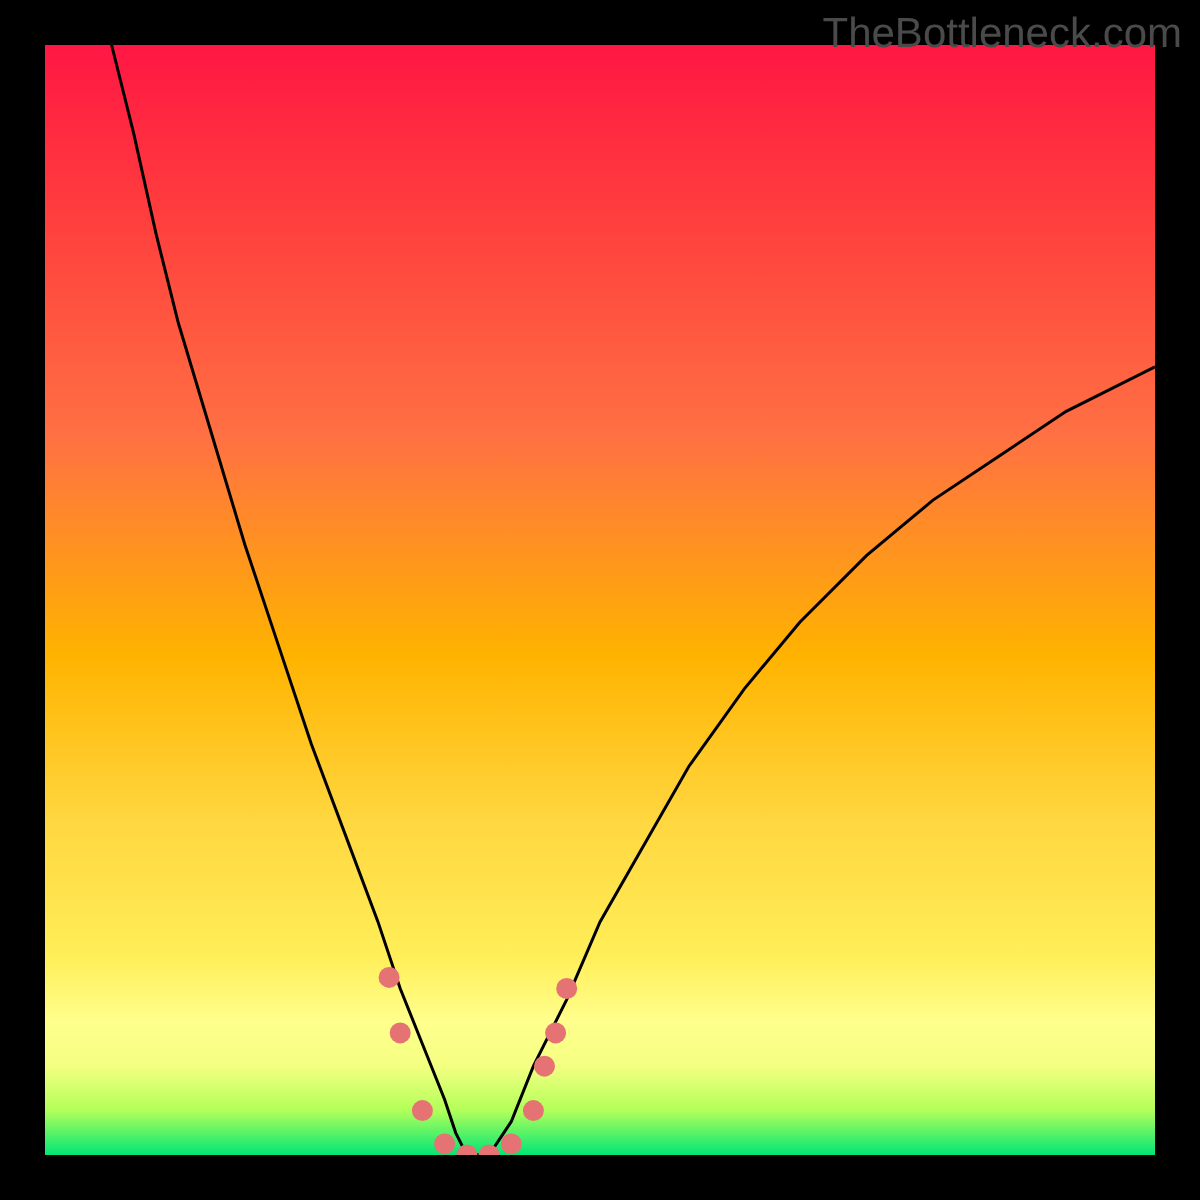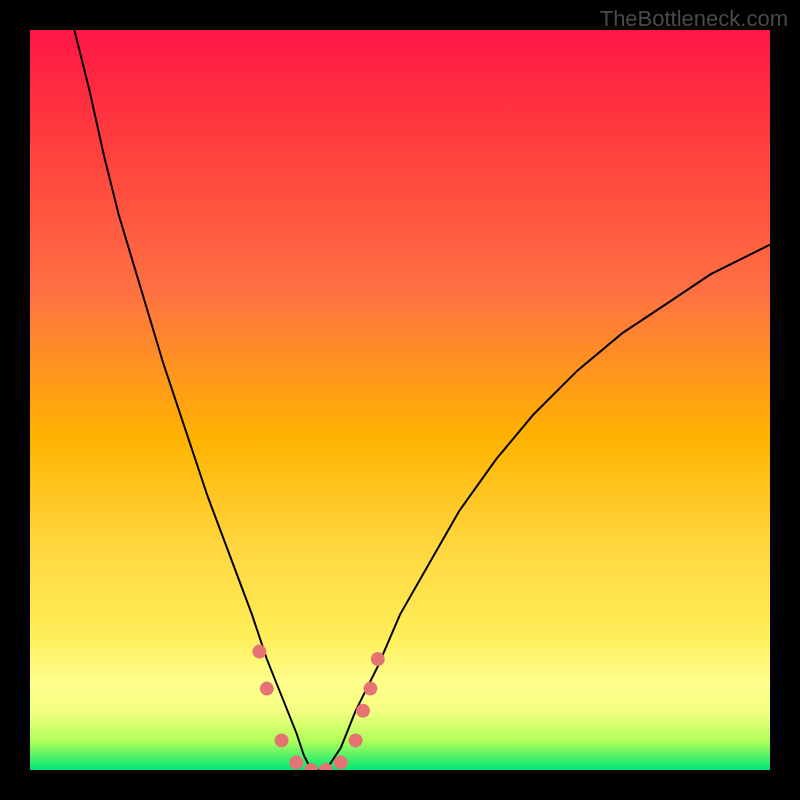--- a/index.html
+++ b/index.html
@@ -3,21 +3,21 @@
   <meta charset="utf-8">
   <style>
     * { margin: 0; padding: 0; box-sizing: border-box; }
     body { width: 800px; height: 800px; background: #000; position: relative; overflow: hidden; }
     .watermark {
       position: absolute;
       top: 6px;
       right: 12px;
       color: #4a4a4a;
       font-family: Arial, sans-serif;
-      font-size: 22px;
+      font-size: 28px;
       font-weight: 500;
       z-index: 10;
     }
     .chart-area {
       position: absolute;
       top: 30px;
       left: 30px;
       width: 740px;
       height: 740px;
     }

